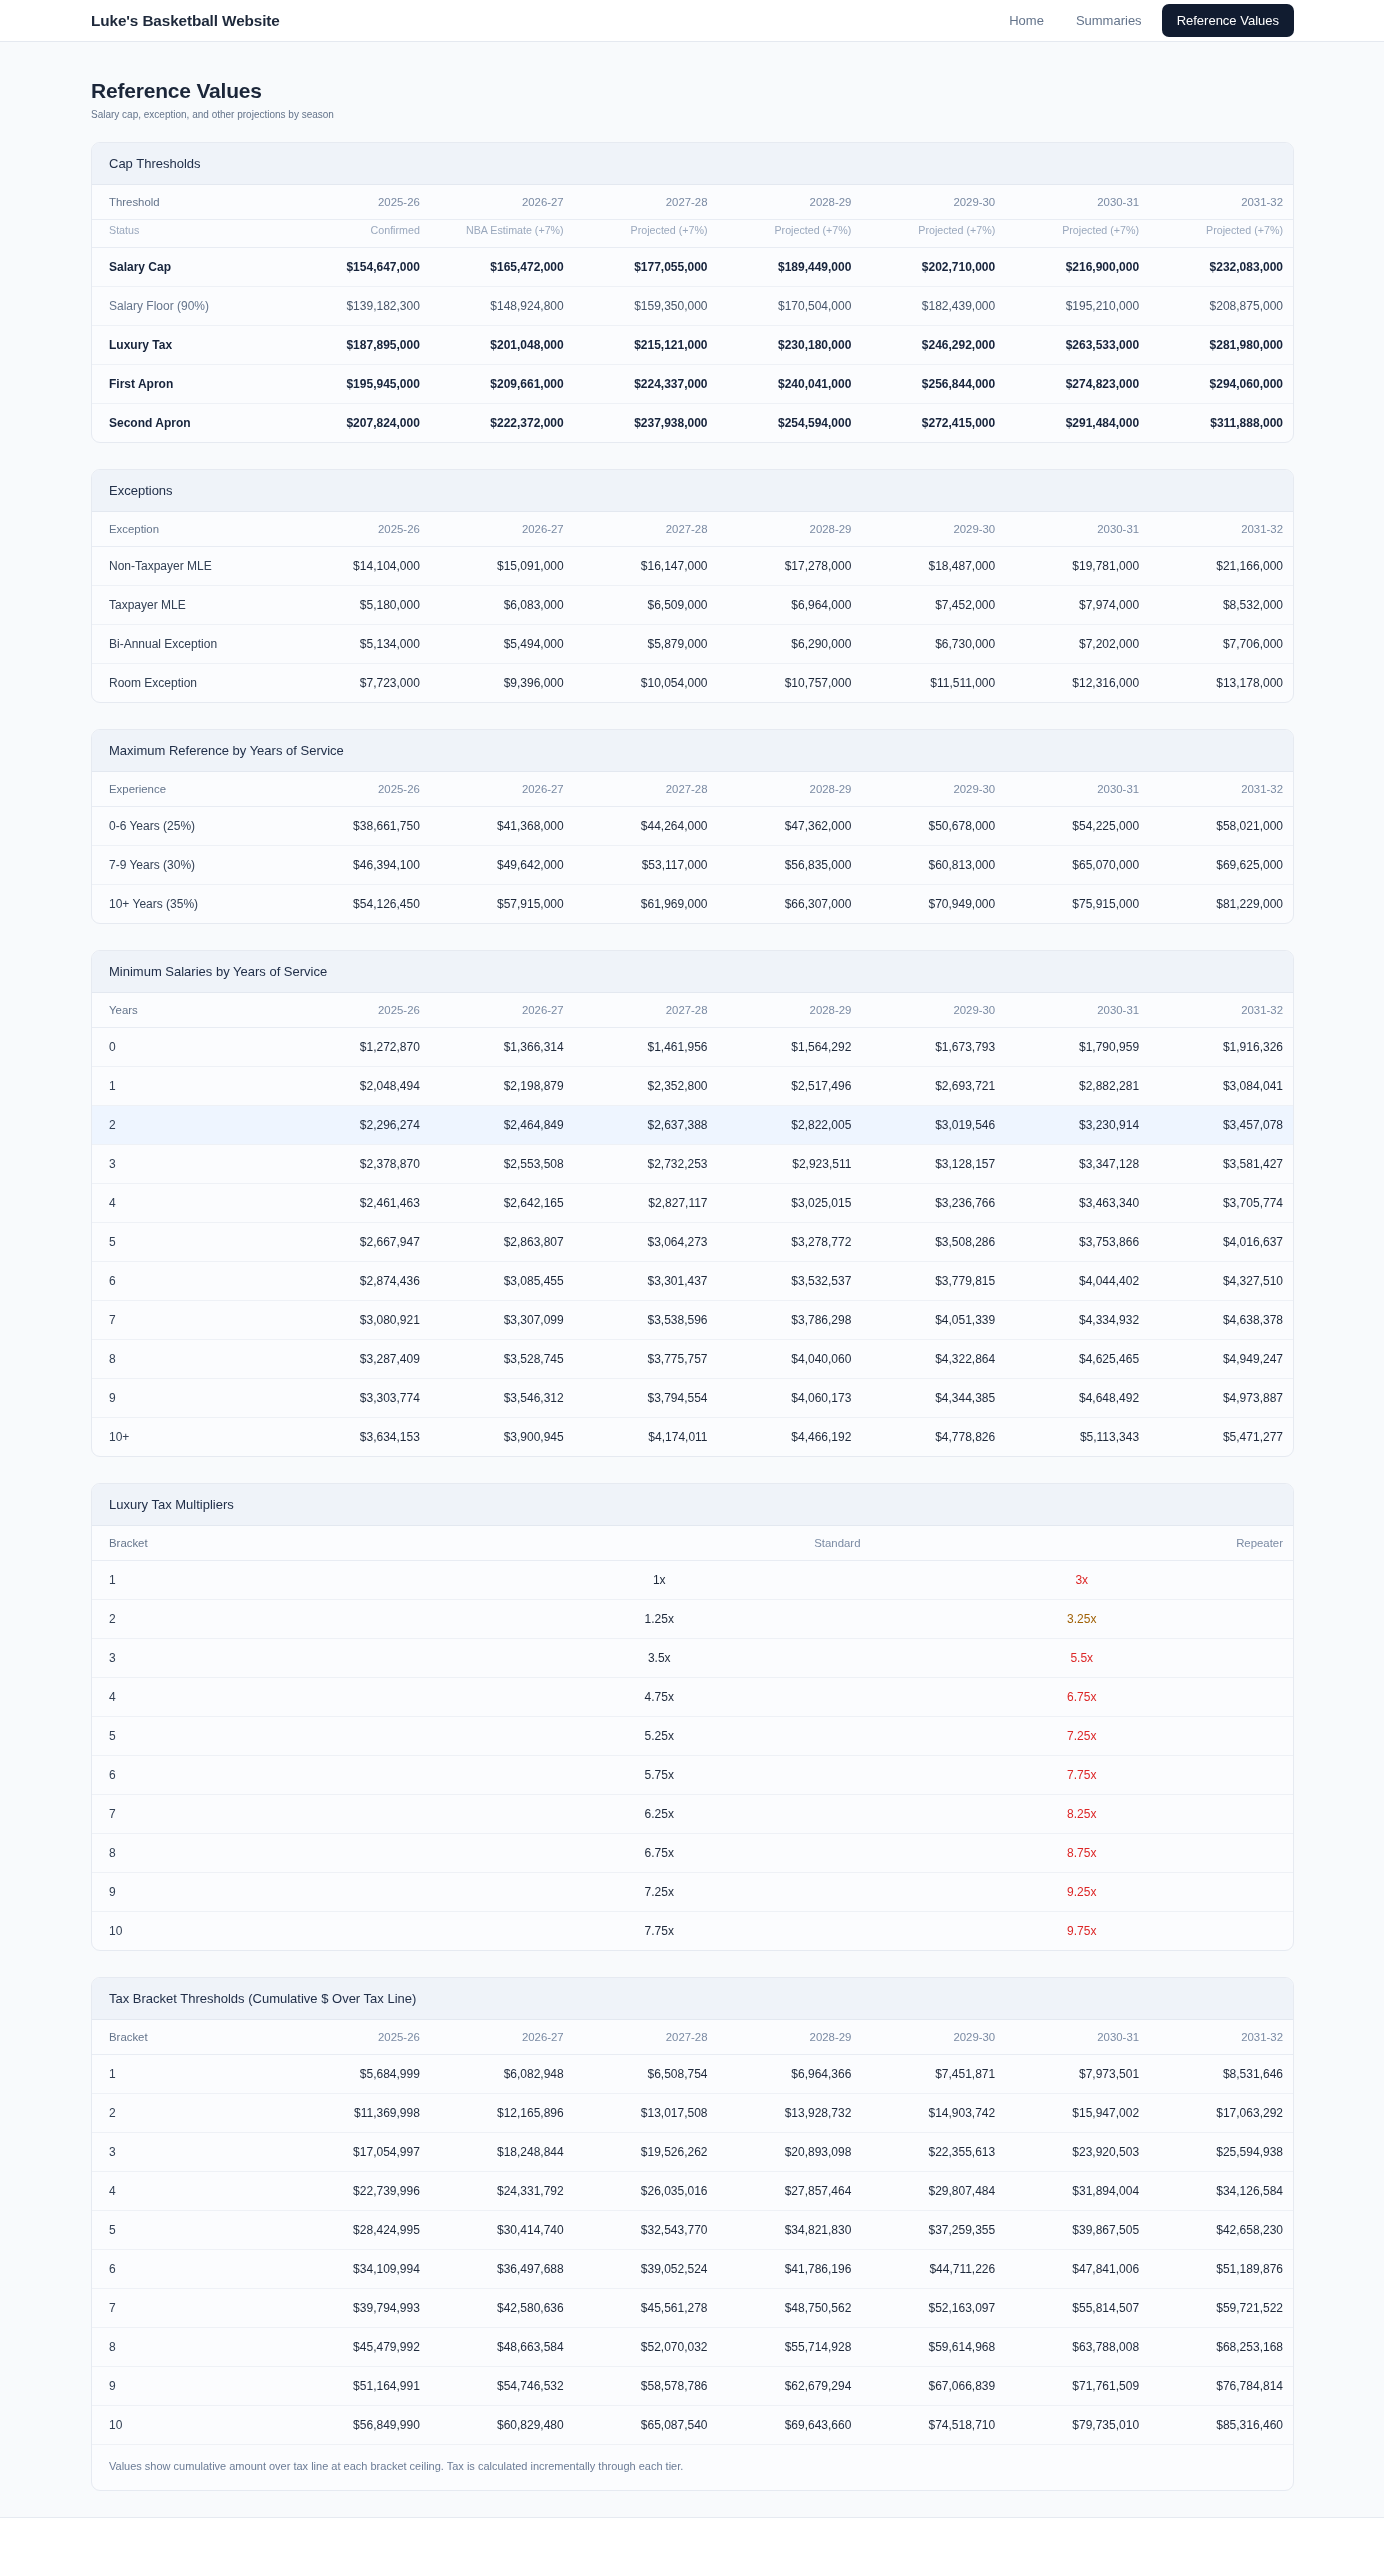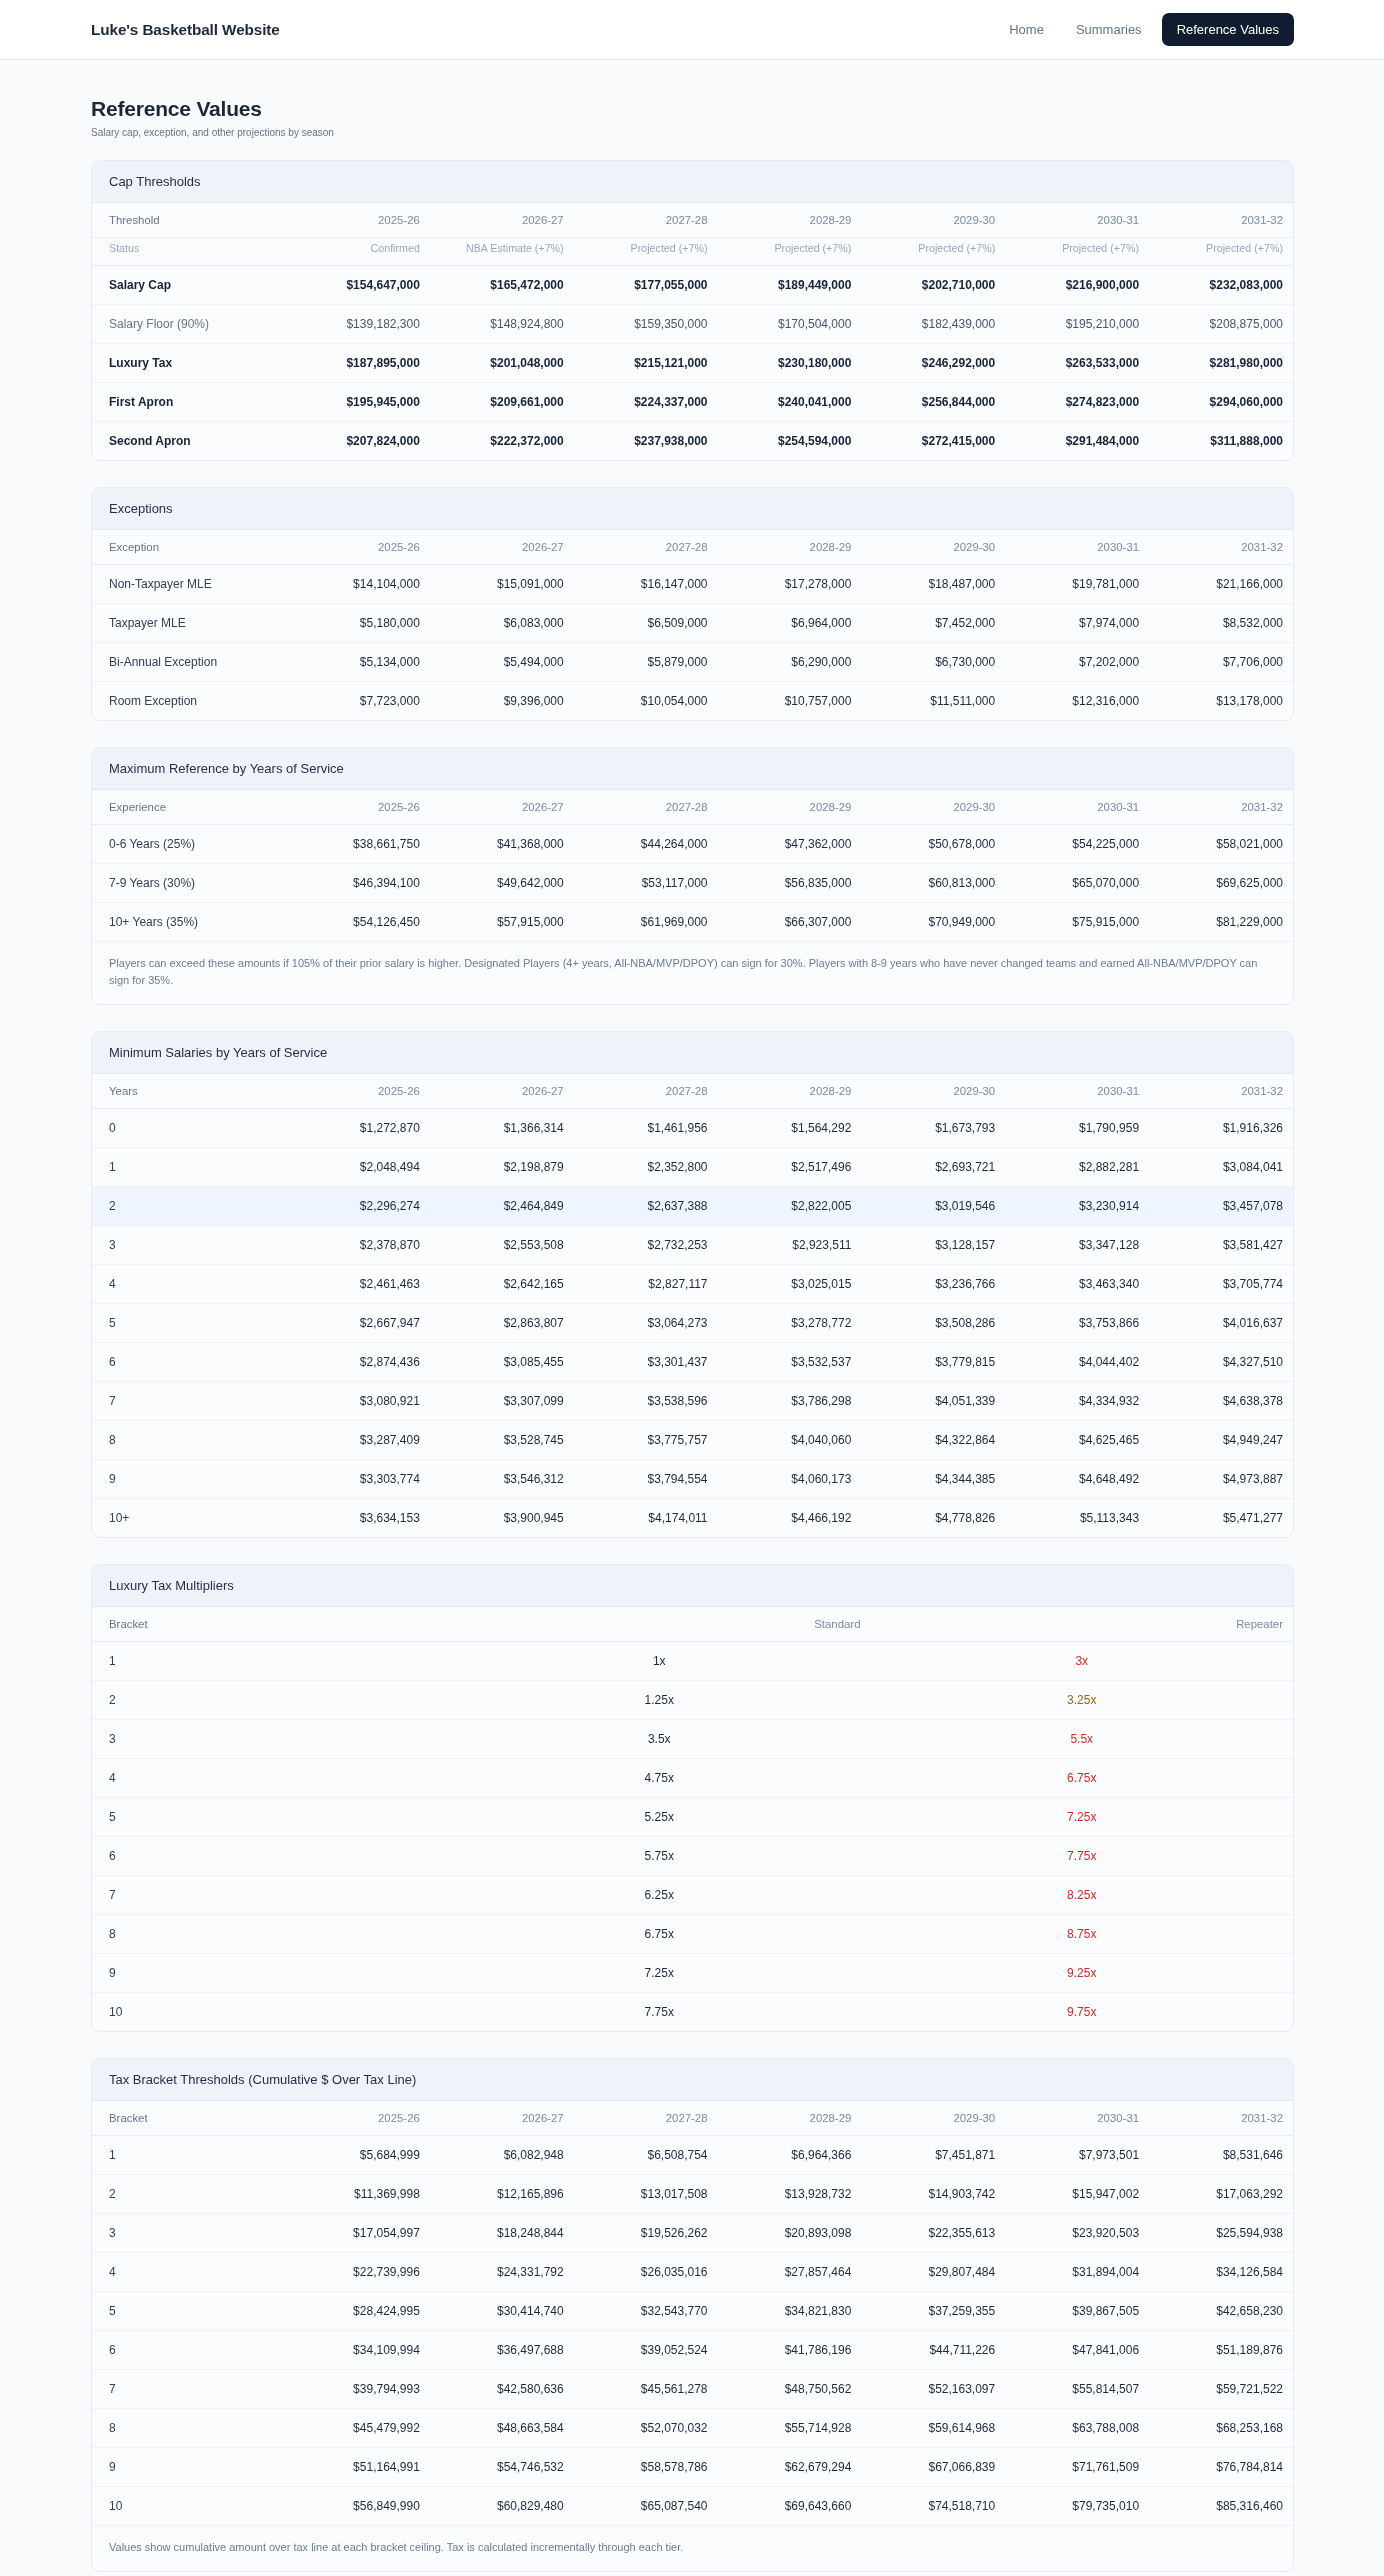--- a/index.html
+++ b/index.html
@@ -6,21 +6,21 @@
   html, body {
     width: 1385px;
     background: #f8fafc;
     font-family: "Liberation Sans", sans-serif;
     color: #1e293b;
     -webkit-font-smoothing: antialiased;
   }
 
   
   .navbar {
-    height: 60px;
+    height: 42px;
     background: #ffffff;
     border-bottom: 1px solid #e5e9f0;
     display: flex;
     align-items: center;
     justify-content: space-between;
     padding: 0 91px 0 91px;
   }
   .brand {
     font-size: 15.3px;
     font-weight: bold;
@@ -375,21 +375,20 @@
             <td>$54,126,450</td>
             <td>$57,915,000</td>
             <td>$61,969,000</td>
             <td>$66,307,000</td>
             <td>$70,949,000</td>
             <td>$75,915,000</td>
             <td>$81,229,000</td>
           </tr>
         </tbody>
     </table>
-    <div class="card-note">Players can exceed these amounts if 105% of their prior salary is higher. Designated Players (4+ years, All-NBA/MVP/DPOY) can sign for 30%. Players with 8-9 years who have never changed teams and earned All-NBA/MVP/DPOY can sign for 35%.</div>
   </div>
 
   <div class="card">
     <div class="card-header">Minimum Salaries by Years of Service</div>
     <table>
       <colgroup>
           <col class="w-first">
           <col>
           <col>
           <col>

